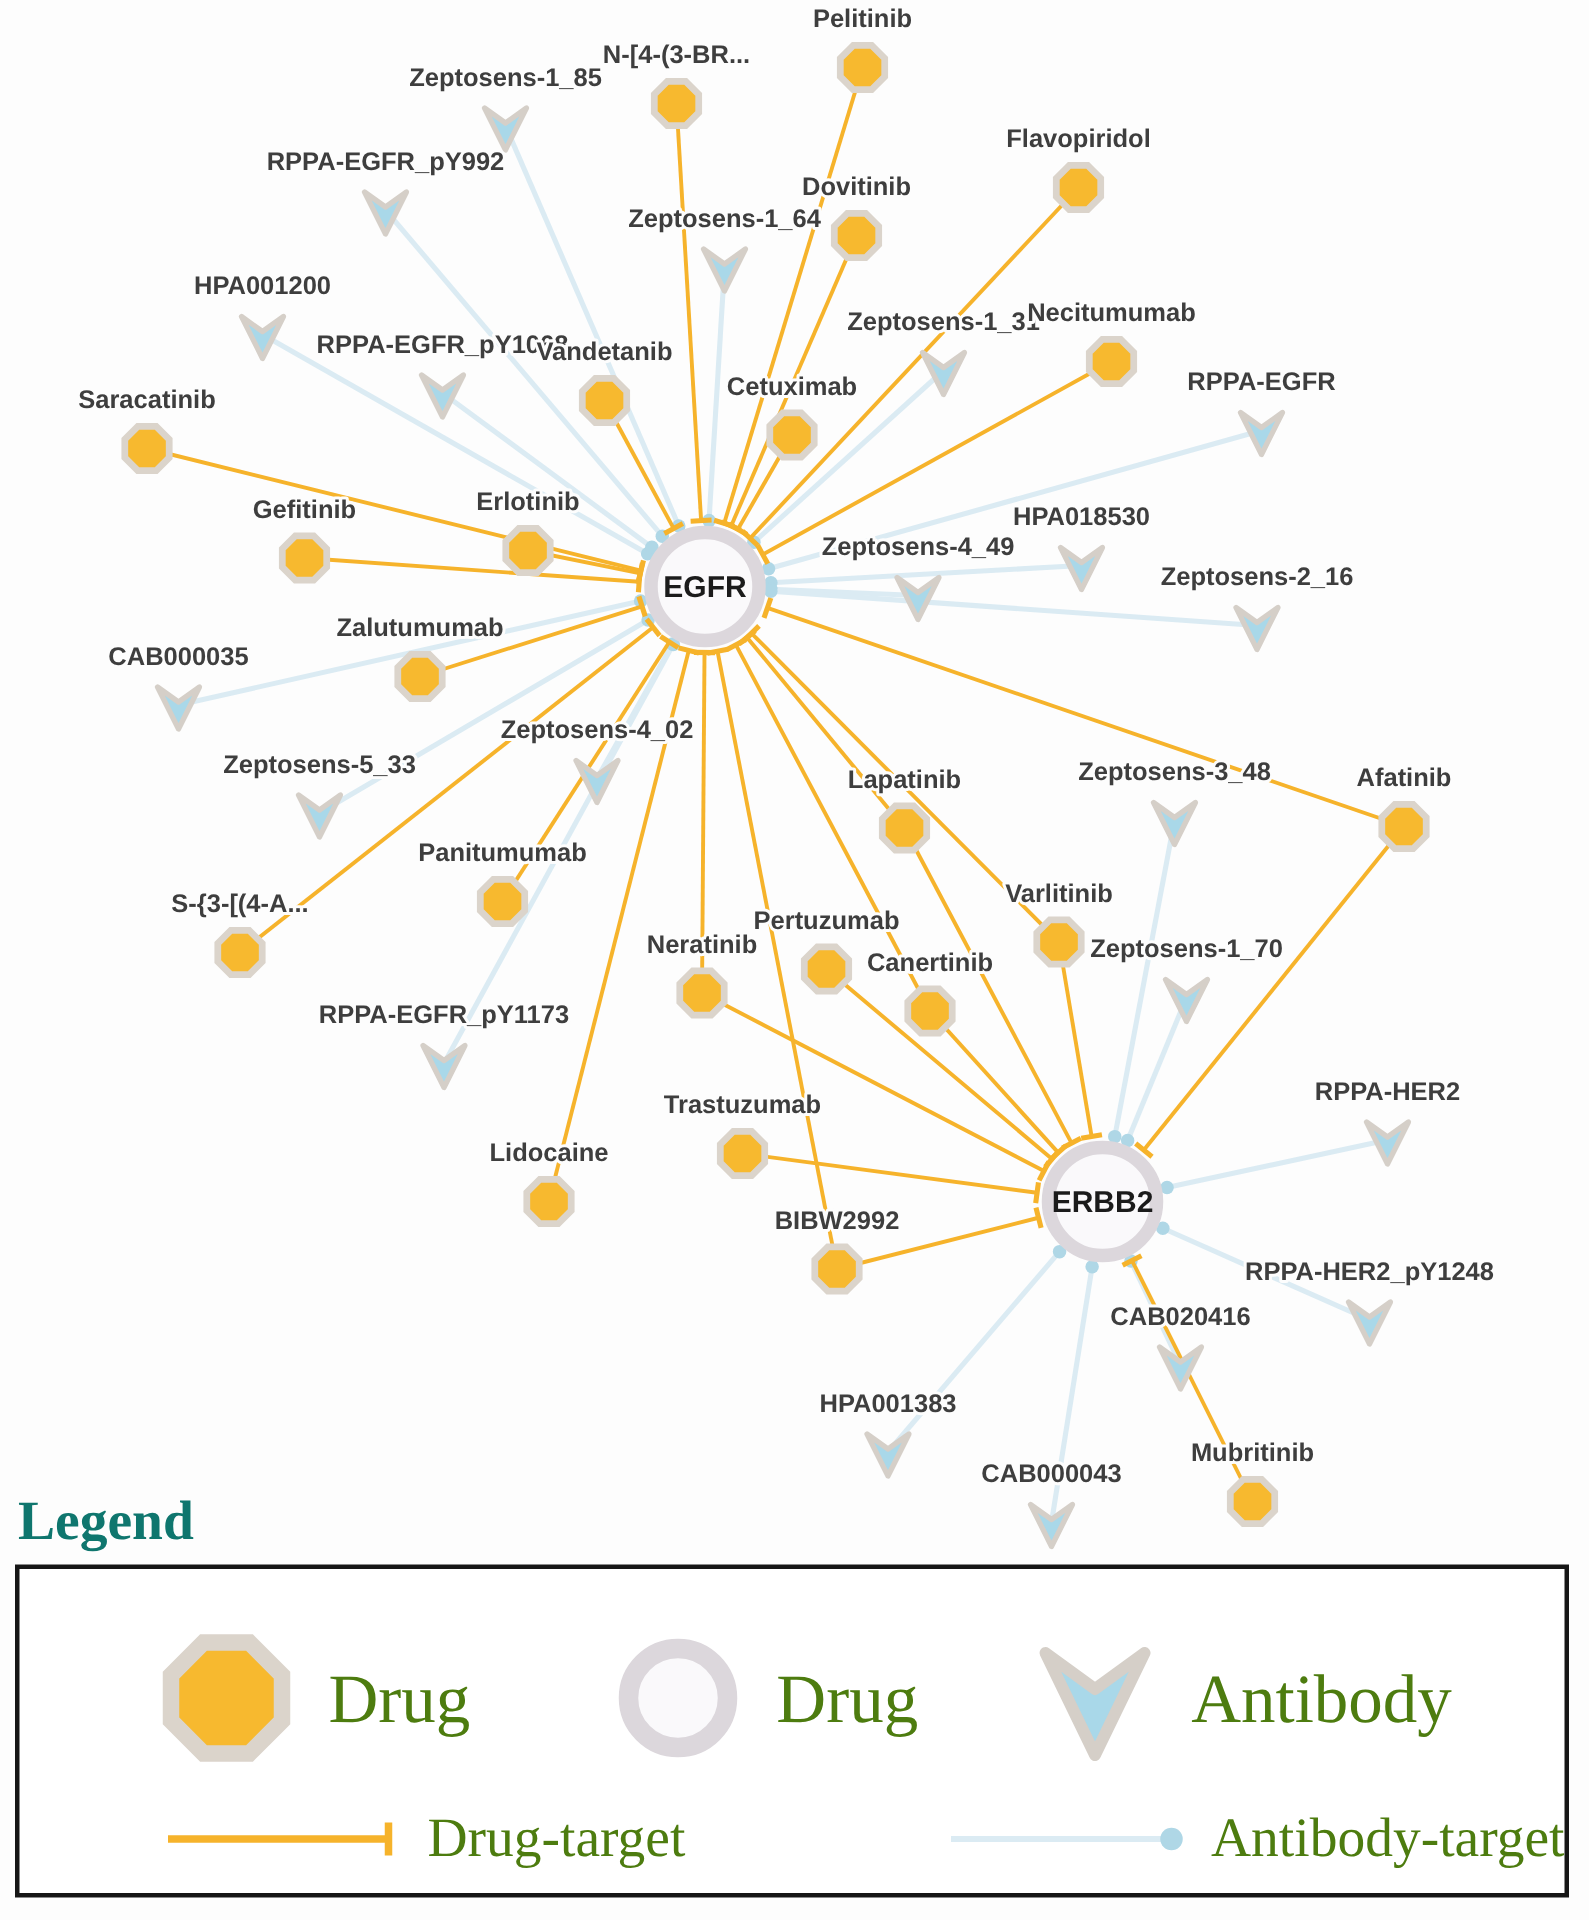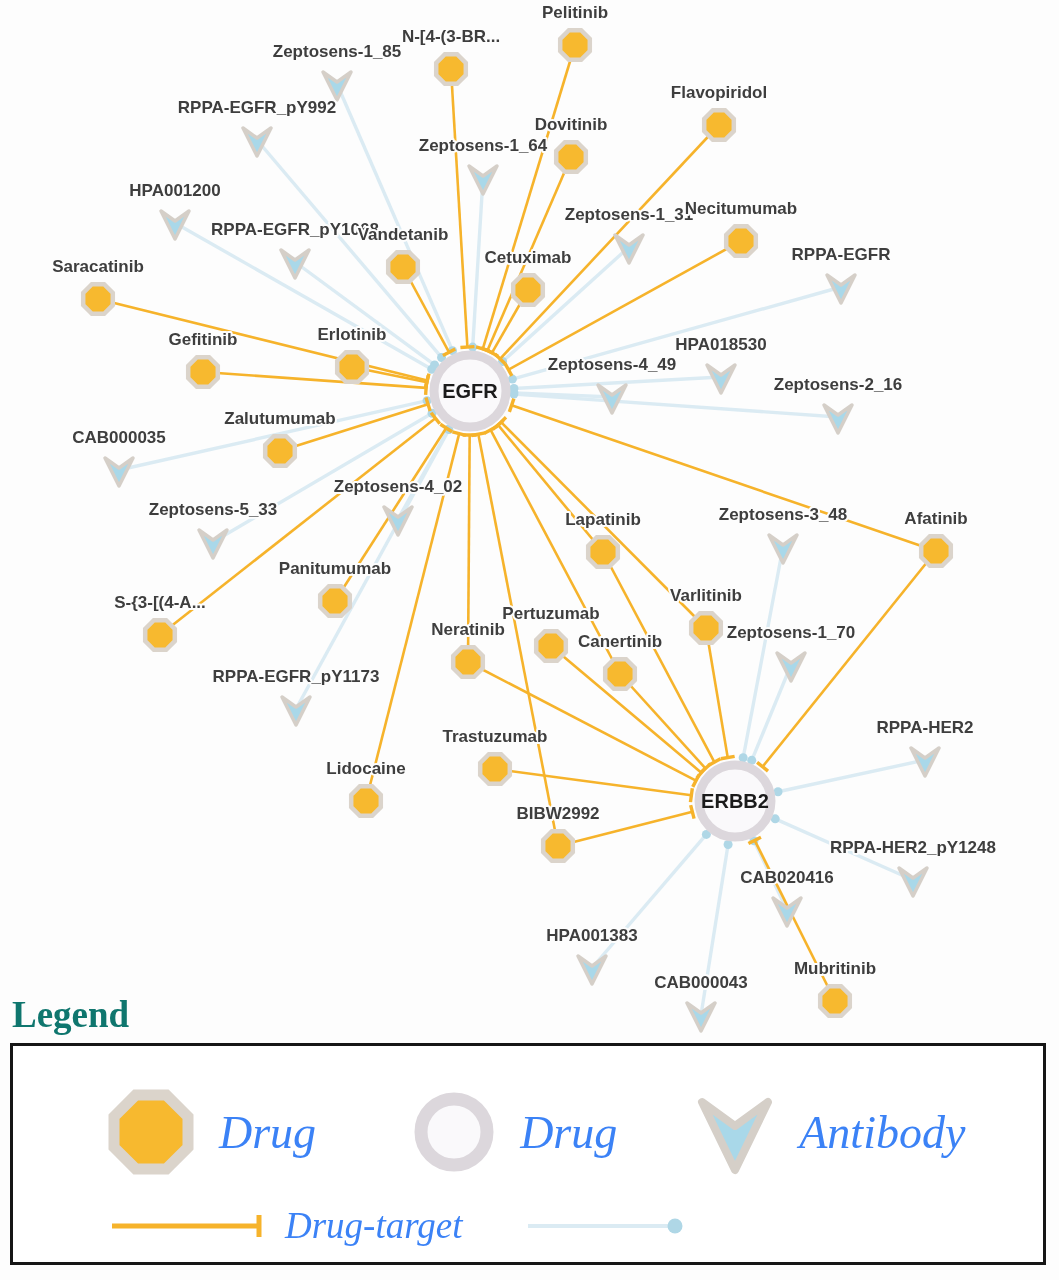--- a/index.html
+++ b/index.html
@@ -40,28 +40,28 @@
     font-family: "Liberation Serif", serif;
     font-size: 37px; font-weight: bold; color: #0f766e;
   }
   .legend-box {
     position: absolute; left: 10px; top: 1043px;
     width: 1036px; height: 222px;
     border: 3px solid #161616; background: #ffffff;
     box-sizing: border-box;
   }
   .row-nodes { display: flex; align-items: center; margin: 34px 0 0 86px; }
-  .row-edges { display: flex; align-items: center; margin: 20px 0 0 95px; }
+  .row-edges { display: flex; align-items: center; margin: 20px 0 0 95px; justify-content: space-between; }
   .legend-item { display: flex; align-items: center; }
   .legend-item.gene-item { margin-left: 88px; }
   .legend-item.ab-item { margin-left: 70px; justify-content: flex-end; }
   .legend-item.ab-edge-item { margin-left: 62px; }
   .legend-label {
     font-family: "Liberation Serif", serif;
-    font-size: 46px; color: #3b82f6; margin-left: 16px; white-space: nowrap; font-style: italic;
+    font-size: 46px; color: #4d7c0f; margin-left: 16px; white-space: nowrap;
   }
   .legend-label.small { font-size: 37px; margin-left: 12px; }
   .legend-shape .node-drug { stroke-width: 11; }
   .legend-shape .node-gene { stroke-width: 13; }
   .legend-shape .node-ab { stroke-width: 8; }
   .legend-shape .edge-drug { stroke-width: 5; }
   .legend-shape .edge-drug-cap { stroke-width: 5; }
   .legend-shape .edge-ab { stroke-width: 4; }
 </style>
 </head>
@@ -301,17 +301,18 @@
           <line class="edge-drug-cap" x1="151" y1="7" x2="151" y2="29"></line>
         </svg>
         <span class="legend-label small">Drug-target</span>
       </div>
 
       <div class="legend-item ab-edge-item">
         <svg class="legend-shape" width="165" height="36" viewBox="0 0 165 36">
           <line class="edge-ab" x1="4" y1="18" x2="150" y2="18"></line>
           <circle class="edge-ab-cap" cx="151" cy="18" r="7.5"></circle>
         </svg>
+        <span class="legend-label small">Antibody-target</span>
       </div>
 
     </div>
   </div>
 </div>
 
 </body></html>

